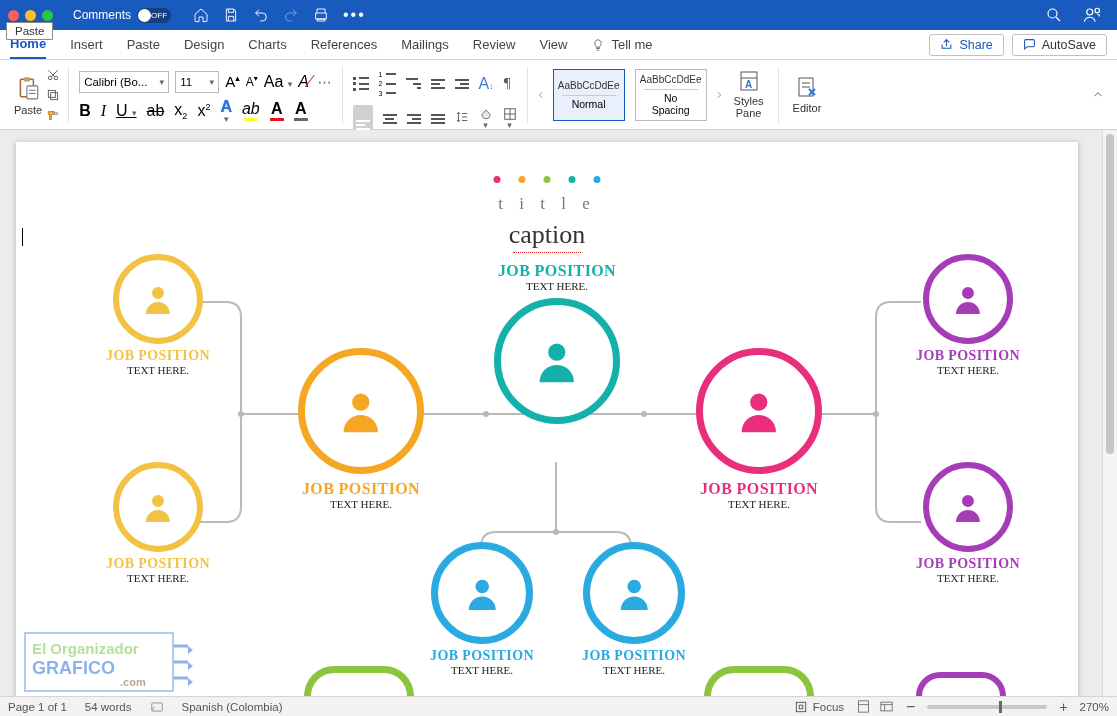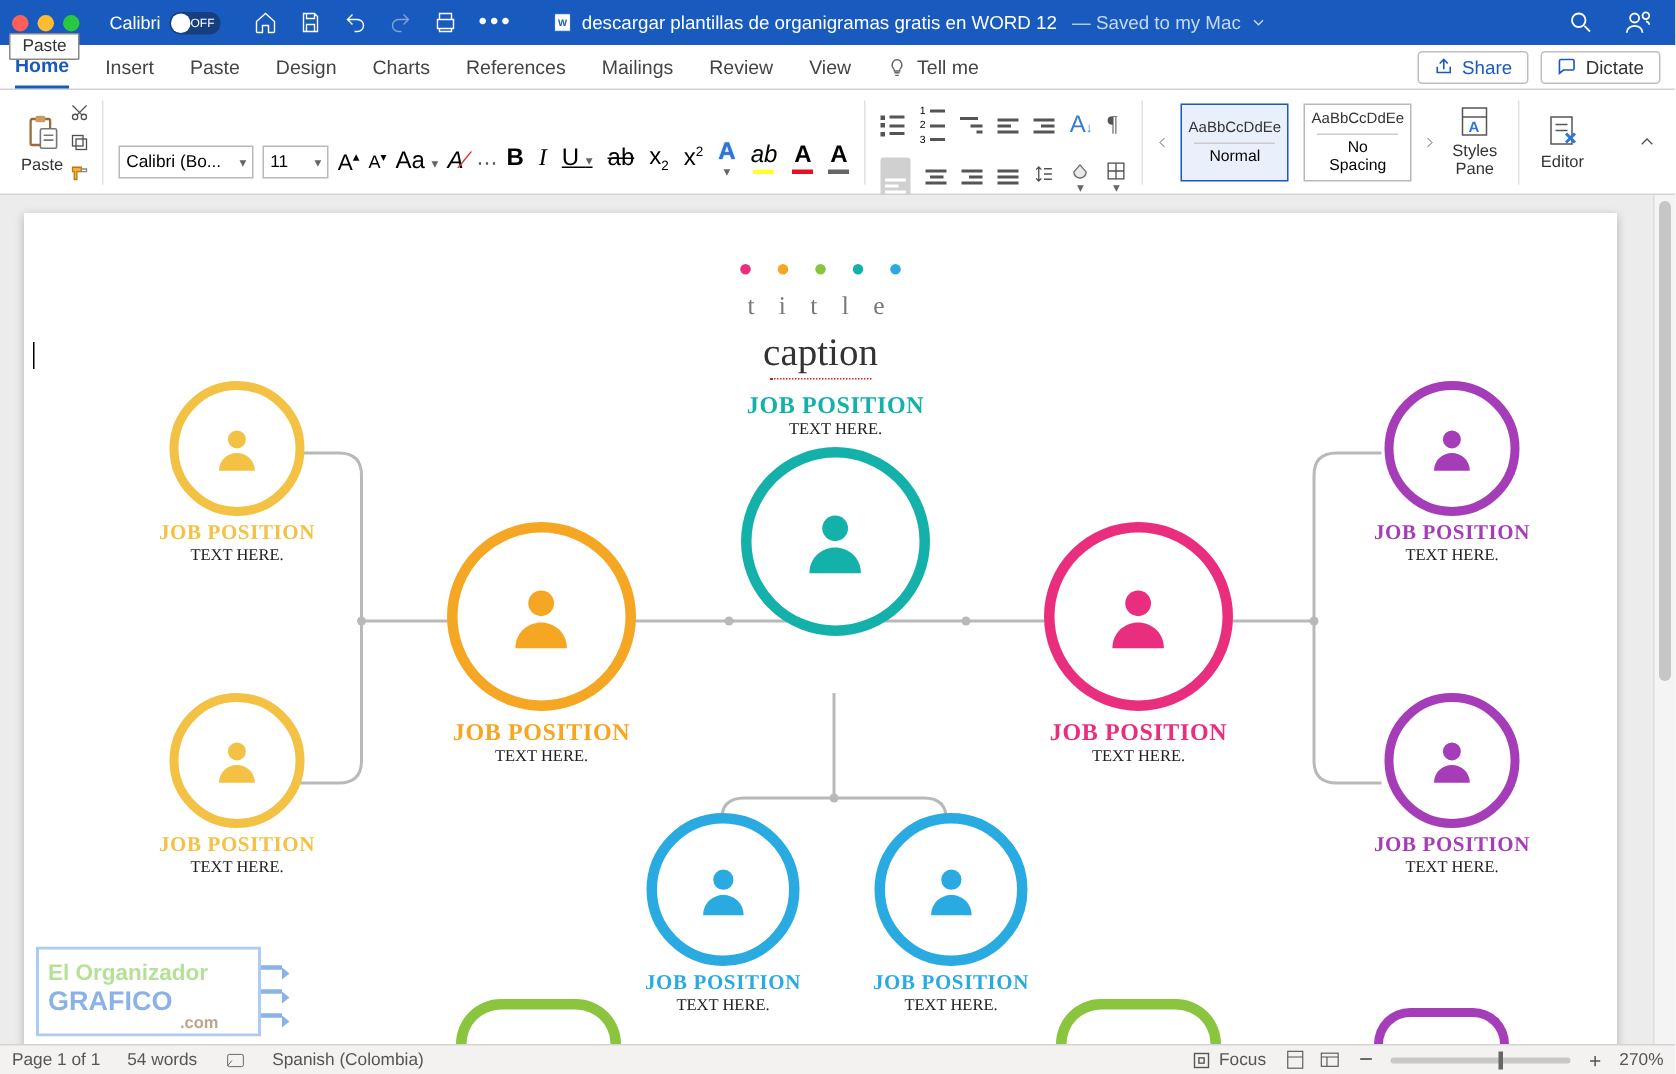--- a/index.html
+++ b/index.html
@@ -146,21 +146,21 @@
 <body>
 
 <div class="titlebar">
   <div class="traffic">
     <span class="r"></span>
     <span class="y"></span>
     <span class="g"></span>
   </div>
   <div class="tooltip">Paste</div>
   <div class="autosave">
-    <span>Calibri</span>
+    <span>Comments</span>
     <span class="toggle">
       <span class="toggle-label">OFF</span>
     </span>
   </div>
   <div class="title-icons">
     <svg viewBox="0 0 24 24">
         <path d="M3 11l9-8 9 8v10a1 1 0 0 1-1 1h-5v-7h-6v7H4a1 1 0 0 1-1-1z"></path>
       </svg>
     <svg viewBox="0 0 24 24">
         <path d="M5 3h11l3 3v15H5zM8 3v5h8V3M8 21v-7h8v7"></path>
@@ -168,32 +168,20 @@
     <svg viewBox="0 0 24 24">
         <path d="M9 14l-5-5 5-5M4 9h10a6 6 0 0 1 0 12h-3"></path>
       </svg>
     <svg viewBox="0 0 24 24" style="opacity:.45">
         <path d="M15 14l5-5-5-5M20 9H10a6 6 0 0 0 0 12h3"></path>
       </svg>
     <svg viewBox="0 0 24 24">
         <path d="M6 9V3h12v6M6 18h12v3H6zM4 9h16v9H4z"></path>
       </svg>
     <span style="font-size:16px;letter-spacing:2px;">•••</span>
-  </div>
-  <div class="doc-title">
-    <svg class="doc-icon" viewBox="0 0 24 24">
-        <rect x="3" y="2" width="18" height="20" rx="1" fill="#fff"></rect>
-        <rect x="3" y="2" width="18" height="20" rx="1" fill="none" stroke="#185ABD"></rect>
-        <text x="7" y="16" font-size="11" fill="#185ABD" font-weight="700">W</text>
-      </svg>
-    <span>descargar plantillas de organigramas gratis en WORD 12</span>
-    <span class="saved">— Saved to my Mac</span>
-    <svg viewBox="0 0 24 24" style="width:12px;height:12px;">
-        <path d="M6 9l6 6 6-6" stroke="#c7d7f0" fill="none" stroke-width="2"></path>
-      </svg>
   </div>
   <div class="titlebar-right">
     <svg viewBox="0 0 24 24">
         <circle cx="10" cy="10" r="6"></circle>
         <path d="M20 20l-5-5"></path>
       </svg>
     <svg viewBox="0 0 24 24">
         <circle cx="9" cy="8" r="4"></circle>
         <path d="M2 21c0-4 4-6 7-6s7 2 7 6"></path>
         <circle cx="19" cy="6" r="3"></circle>
@@ -222,21 +210,21 @@
     <div class="pill-button share">
       <svg viewBox="0 0 24 24" style="width:13px;height:13px;stroke:#185ABD;fill:none;stroke-width:2">
           <path d="M4 12v7h16v-7M12 3v12M7 8l5-5 5 5"></path>
         </svg>
       <span>Share</span>
     </div>
     <div class="pill-button">
       <svg viewBox="0 0 24 24" style="width:13px;height:13px;stroke:#185ABD;fill:none;stroke-width:2">
           <path d="M21 14a2 2 0 0 1-2 2H8l-5 4V5a2 2 0 0 1 2-2h14a2 2 0 0 1 2 2z"></path>
         </svg>
-      <span>Dictate</span>
+      <span>AutoSave</span>
     </div>
   </div>
 </div>
 
 <div class="ribbon">
 
   <div class="ribbon-group">
     <div class="paste-btn">
       <svg class="ic" viewBox="0 0 24 24">
           <rect x="5" y="4" width="12" height="16" rx="1" fill="none" stroke="#9a6b3a" stroke-width="1.4"></rect>
@@ -256,21 +244,21 @@
           <rect x="8" y="8" width="12" height="12"></rect>
           <rect x="4" y="4" width="12" height="12"></rect>
         </svg>
       <svg class="ribbon-icon sm" viewBox="0 0 24 24">
           <path d="M4 6h10v5H9v9H6v-9H4z" fill="#f4b13e" stroke="#b87a12"></path>
           <path d="M14 8h6v3h-6" stroke="#888"></path>
         </svg>
     </div>
   </div>
 
-  <div class="ribbon-group" style="flex-direction:row; align-items:flex-end; gap:6px; padding:4px 10px;">
+  <div class="ribbon-group" style="flex-direction:column; align-items:flex-start; gap:6px; padding:4px 10px;">
     <div class="font-row">
       <div class="font-select">
           <span>Calibri (Bo...</span>
           <span class="caret">▾</span>
         </div>
       <div class="size-select">
           <span>11</span>
           <span class="caret">▾</span>
         </div>
       <span class="mini" style="font-size:15px;">A<span style="font-size:9px;vertical-align:super">▴</span></span>

